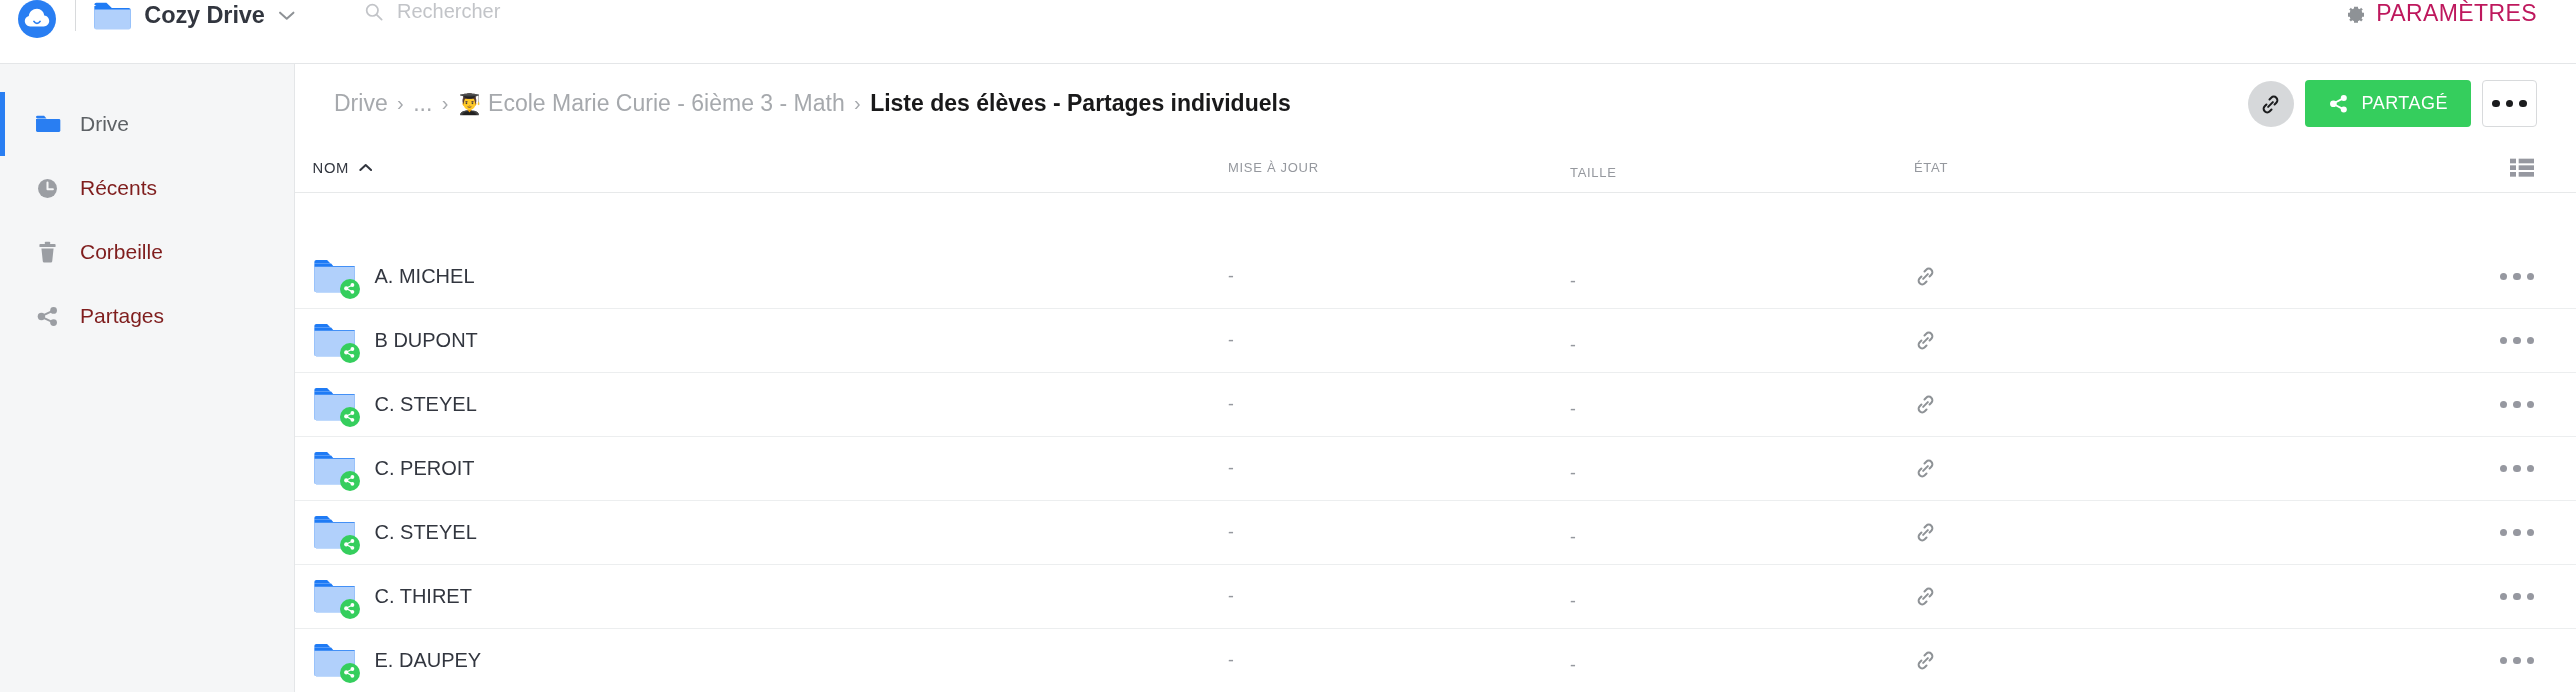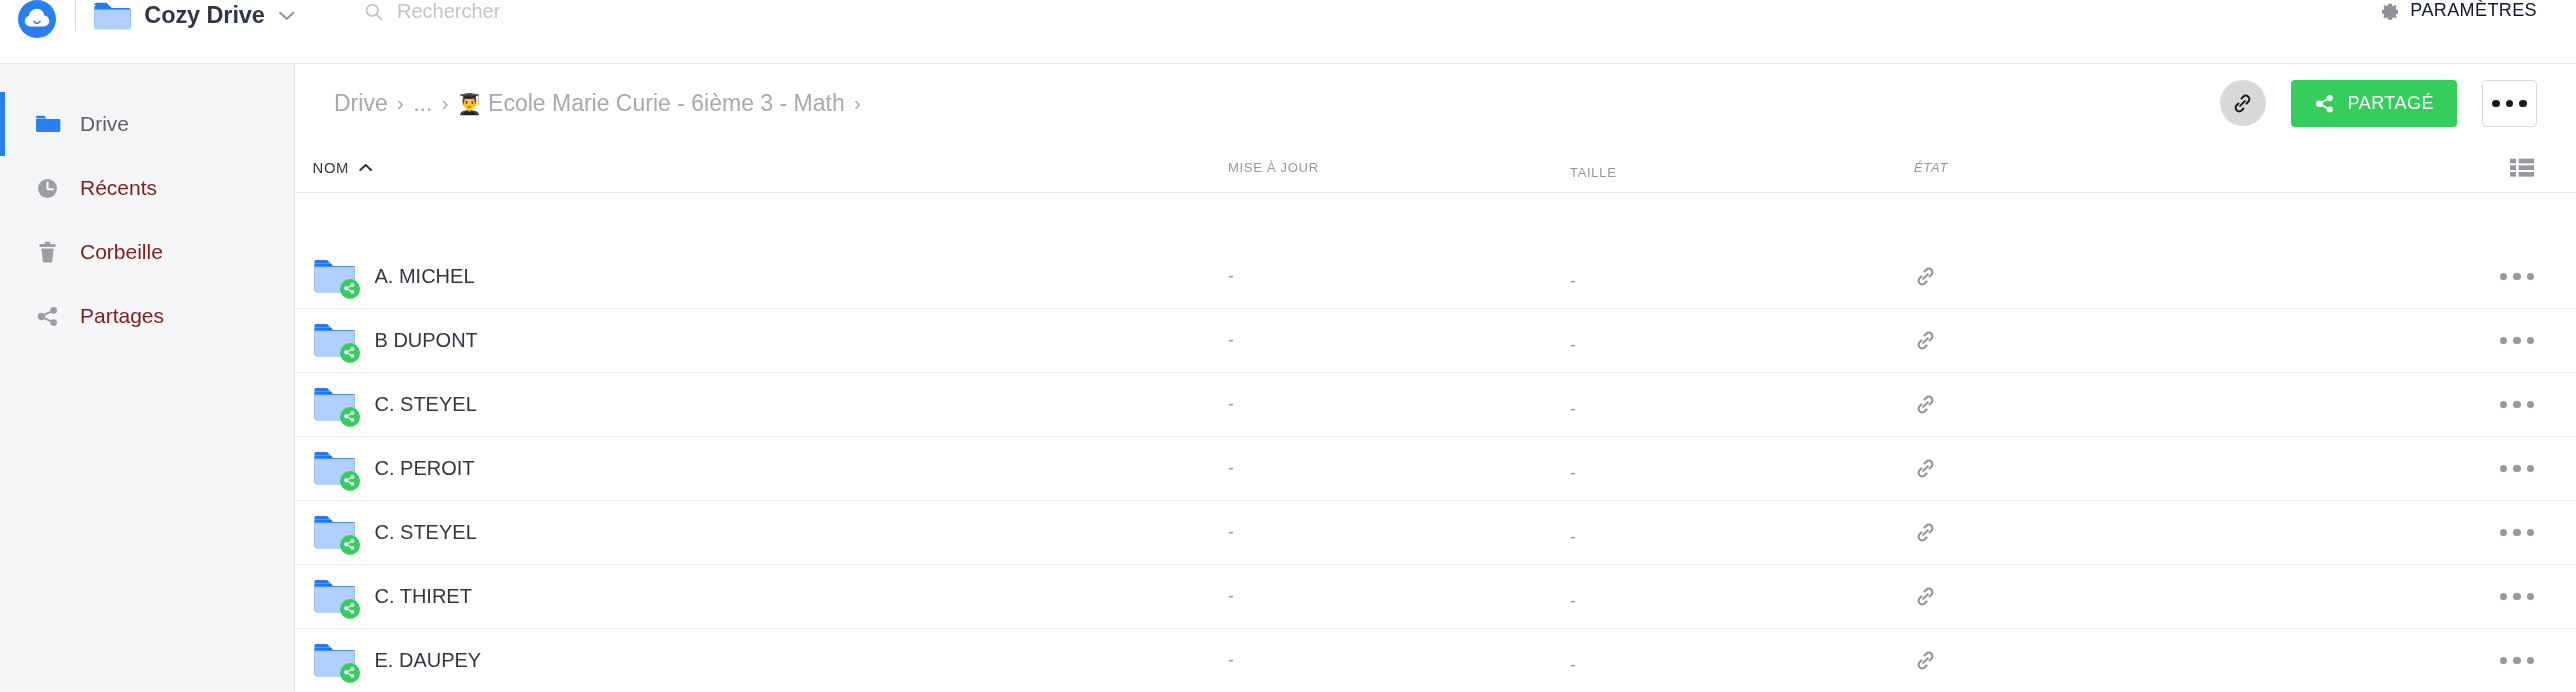--- a/index.html
+++ b/index.html
@@ -92,22 +92,22 @@
   .settings-btn {
     display: flex;
     align-items: center;
     gap: 10.7px;
     margin-right: 39px;
     cursor: pointer;
     flex: 0 0 auto;
   }
   .gear-icon { width: 20px; height: 20px; display:block; }
   .settings-label {
-    font-size: 18px;
-    color: #0f172a;
+    font-size: 23px;
+    color: #be185d;
     letter-spacing: 0.4px;
     white-space: nowrap;
   }
 
   
   .body-row {
     display: flex;
     flex: 1 1 auto;
     min-height: 0;
   }
@@ -183,22 +183,22 @@
     margin: 0 9.4px;
     font-size: 20px;
   }
   .bc-emoji { font-size: 20px; margin-right: 5.4px; }
   .bc-current {
     color: #19191a;
     font-weight: bold;
   }
   .toolbar-actions {
     display: flex;
-    align-items: flex-start;
-    gap: 25px;
+    align-items: flex-end;
+    gap: 11px;
     flex: 0 0 auto;
   }
   .link-circle {
     width: 46px;
     height: 46px;
     border-radius: 50%;
     background: #d6d8da;
     display: flex;
     align-items: center;
     justify-content: center;
@@ -259,21 +259,21 @@
     min-height: 64px;
     display: flex;
     align-items: center;
     border-bottom: 1.3px solid #eceeef;
     box-sizing: border-box;
     cursor: pointer;
   }
   .c-name { width: 933px; flex: 0 0 auto; padding-left: 17.5px; box-sizing: border-box; display:flex; align-items:center; }
   .c-date { width: 342px; flex: 0 0 auto; }
   .c-size { width: 344px; flex: 0 0 auto; margin-top: 9px; }
-  .c-state { width: 470px; flex: 0 0 auto; font-style: italic; }
+  .c-state { width: 470px; flex: 0 0 auto; }
   .c-act   { flex: 1 1 auto; display:flex; align-items:center; justify-content:flex-end; padding-right: 42px; box-sizing:border-box;}
 
   .th-txt {
     font-size: 13px;
     color: #95989e;
     letter-spacing: 0.7px;
   }
   .th-name {
     font-size: 14.8px;
     color: #32363f;
@@ -405,20 +405,21 @@
 
       <div class="toolbar">
         <div class="breadcrumb">
           <span class="bc-link">Drive</span>
           <span class="bc-sep">›</span>
           <span class="bc-link">...</span>
           <span class="bc-sep">›</span>
           <span class="bc-emoji">👨‍🎓</span>
           <span class="bc-link">Ecole Marie Curie - 6ième 3 - Math</span>
           <span class="bc-sep">›</span>
+          <span class="bc-current">Liste des élèves - Partages individuels</span>
         </div>
 
         <div class="toolbar-actions">
           <div class="link-circle">
             <svg width="23" height="23" viewBox="0 0 34 34">
               <path d="M13.5 20.5l7-7" stroke="#1b1c1e" stroke-width="3" stroke-linecap="round"></path>
               <path d="M15.5 9.5l2.6-2.6a5.3 5.3 0 017.5 7.5l-2.6 2.6" stroke="#1b1c1e" stroke-width="3" fill="none" stroke-linecap="round"></path>
               <path d="M18.5 24.5l-2.6 2.6a5.3 5.3 0 01-7.5-7.5l2.6-2.6" stroke="#1b1c1e" stroke-width="3" fill="none" stroke-linecap="round"></path>
             </svg>
           </div>

